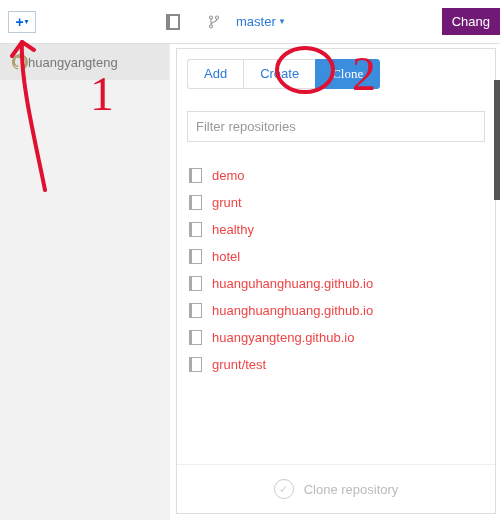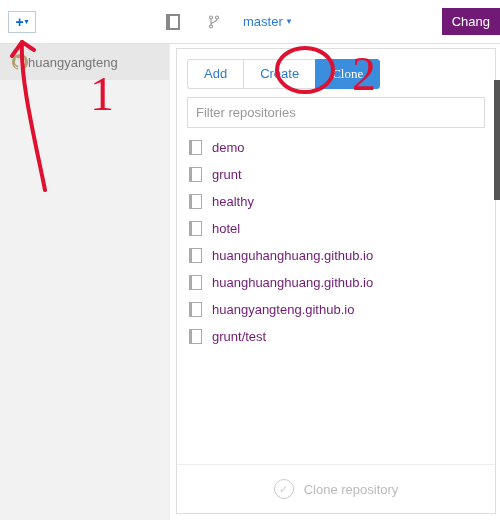--- a/index.html
+++ b/index.html
@@ -37,21 +37,21 @@
   .book-icon {
     margin-left: 130px;
     width: 14px; height: 16px;
     border: 2px solid #888;
     border-left-width: 4px;
     background: #fff;
   }
   .branch-area {
     display: flex;
     align-items: flex-start;
-    gap: 23px;
+    gap: 16px;
     margin-left: 28px;
     color: #2a7ad6;
   }
   .branch-icon {
     width: 12px; height: 16px;
     color: #999;
   }
   .branch-label { cursor: pointer; display: flex; align-items: center; gap: 4px; }
   .branch-label .caret { font-size: 9px; }
   .changes-btn {
@@ -109,41 +109,41 @@
     font-size: 13px;
   }
   .tab:first-child { border-radius: 3px 0 0 3px; }
   .tab:last-child { border-right: 1px solid #ddd; border-radius: 0 3px 3px 0; font-family: Liberation Serif, serif; }
   .tab.active {
     background: #3b8dde;
     color: #fff;
     border-color: #3b8dde;
   }
   .filter {
-    margin: 2px 10px;
+    margin: 16px 10px;
   }
   .filter input {
     width: 100%;
     padding: 7px 8px;
     border: 1px solid #ddd;
     font-size: 13px;
     color: #999;
   }
   .filter input::placeholder { color: #999; }
   .repo-list {
     padding: 4px 10px;
     flex: 1 1 auto;
     overflow: hidden;
   }
   .repo-item {
     display: flex;
     align-items: center;
     gap: 10px;
     padding: 6px 2px;
-    color: #701a75;
+    color: #ef4444;
     cursor: pointer;
   }
   .repo-icon {
     width: 13px; height: 15px;
     border: 1.5px solid #aaa;
     border-left-width: 3px;
     flex: 0 0 auto;
   }
   .footer {
     border-top: 1px solid #eee;

